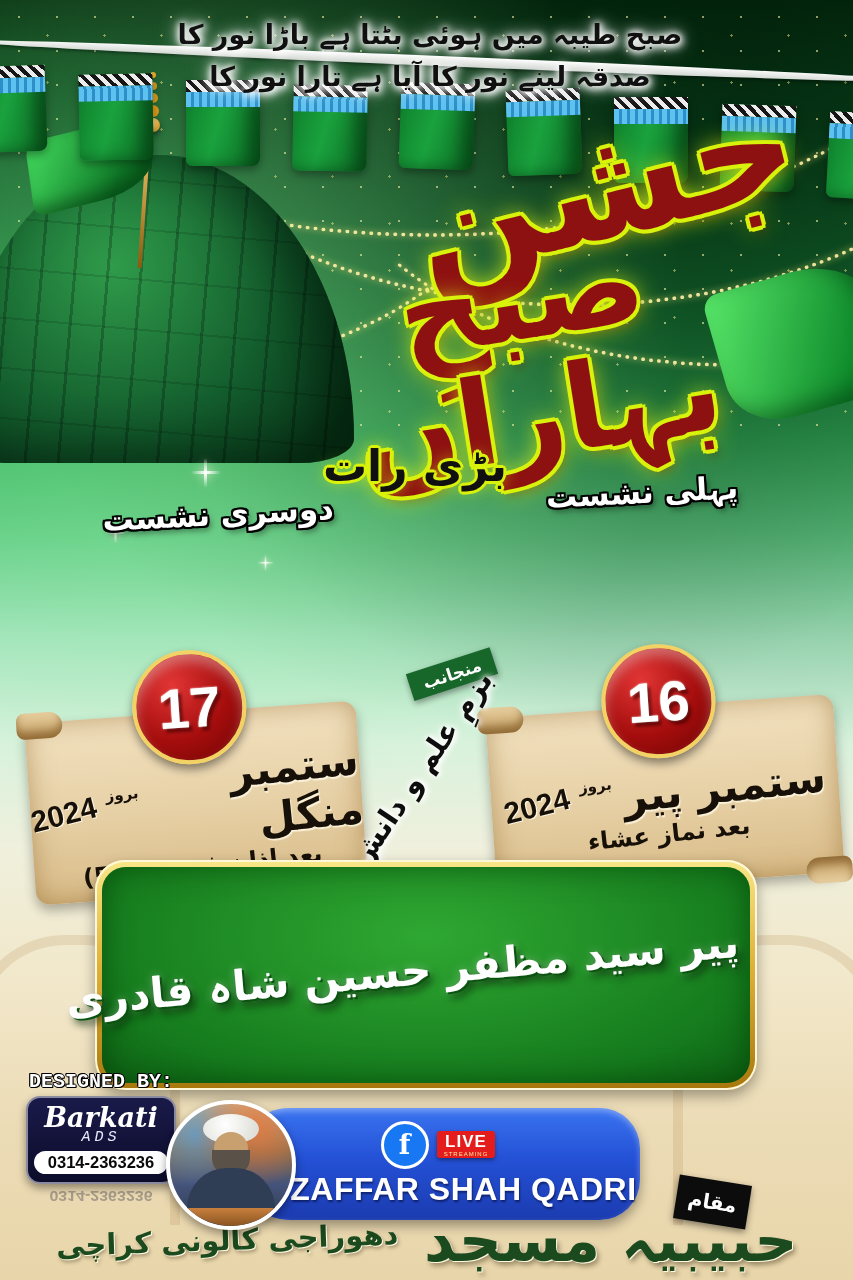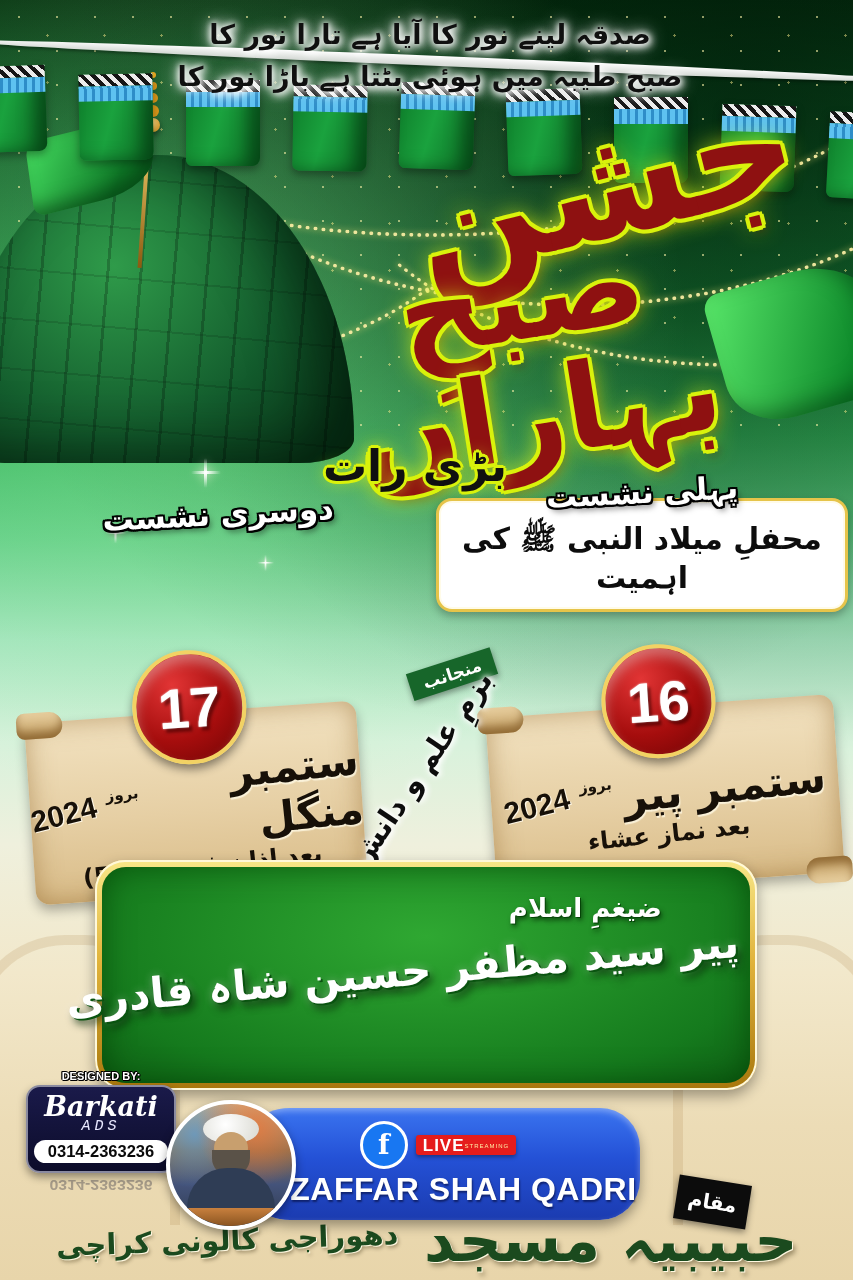--- a/index.html
+++ b/index.html
@@ -167,21 +167,21 @@
     text-shadow:1px 1px 0 #000, -1px -1px 0 #000, 2px 3px 4px rgba(0,0,0,.5);
     box-shadow:0 3px 6px rgba(0,0,0,.4);}
   .panel-honorific{position:absolute;right:88px;top:26px;color:#fff;font-weight:bold;font-size:26px;
     text-shadow:1px 1px 0 #064408, 2px 3px 5px rgba(0,30,0,.7);}
   .panel-name{position:absolute;left:10px;right:10px;top:78px;text-align:center;color:#fff;
     font-weight:bold;font-size:42px;transform:rotate(-5deg);white-space:nowrap;
     text-shadow:2px 2px 0 #0a5410, 4px 6px 8px rgba(0,35,0,.75), 0 0 10px rgba(255,255,255,.35);}
 
   
   .designed{left:26px;top:1070px;width:150px;text-align:center;z-index:11;}
-  .designed-heading{font-family:Liberation Sans, sans-serif;font-weight:bold;font-size:11px;color:#fff;
+  .designed-heading{font-family:Liberation Mono, monospace;font-weight:bold;font-size:20px;color:#fff;
     text-shadow:-1px 0 0 #000,1px 0 0 #000,0 -1px 0 #000,0 1px 0 #000,1px 1px 0 #000,-1px -1px 0 #000;}
   .designer-card{margin-top:3px;background:linear-gradient(180deg,#1a1a4a,#0c0c2a);border:2px solid #8a8aa0;
     border-radius:14px;padding:6px 6px 8px;box-shadow:0 4px 8px rgba(0,0,0,.4);}
   .designer-name{font-family:"DejaVu Serif",serif;font-style:italic;font-weight:bold;color:#fff;font-size:27px;line-height:1;}
   .designer-type{font-family:Liberation Mono, monospace;font-style:italic;color:#e8e8ff;font-size:15px;letter-spacing:4px;margin-top:-2px;}
   .designer-phone{margin-top:5px;background:#fff;border-radius:12px;padding:2px 4px;
     font-family:"Liberation Sans",sans-serif;font-weight:bold;font-size:16.5px;color:#0a0a0a;}
   .phone-ghost{margin-top:3px;font-family:"Liberation Sans",sans-serif;font-weight:bold;font-size:16px;
     color:rgba(40,40,60,.35);transform:scaleY(-.9);}
 
@@ -201,21 +201,21 @@
 
   .live-bar{left:236px;top:1108px;width:404px;height:112px;border-radius:54px 40px 40px 54px;z-index:11;
     background:linear-gradient(180deg,#3a74f0 0%,#2451d6 45%,#1b3bb0 100%);
     box-shadow:0 6px 12px rgba(0,0,0,.35), inset 0 3px 6px rgba(255,255,255,.35);
     display:flex;flex-direction:column;align-items:center;justify-content:center;gap:2px;
     font-family:"Liberation Sans",sans-serif;color:#fff;}
   .live-line1{display:flex;align-items:center;gap:8px;}
   .fb-icon{width:42px;height:42px;border-radius:50%;background:#1877f2;border:3px solid #fff;
     display:flex;align-items:center;justify-content:center;
     font-family:"DejaVu Serif",serif;font-weight:bold;font-size:27px;color:#fff;line-height:1;}
-  .live-badge{background:#e51c1c;border-radius:3px;padding:2px 7px 1px;display:flex;flex-direction:row;
+  .live-badge{background:#e51c1c;border-radius:3px;padding:2px 7px 1px;display:flex;flex-direction:column;
     align-items:center;line-height:1;box-shadow:0 2px 4px rgba(0,0,0,.4);}
   .live-word{font-weight:bold;font-size:17px;color:#fff;letter-spacing:1px;}
   .streaming-word{font-size:6px;color:#ffe8a0;letter-spacing:1px;margin-top:1px;}
   .live-name1{font-weight:bold;font-size:28px;letter-spacing:.5px;text-shadow:1px 2px 2px rgba(0,0,30,.5);}
   .live-name2{font-weight:bold;font-size:32px;letter-spacing:.5px;text-shadow:1px 2px 2px rgba(0,0,30,.5);}
 
   .venue-badge{left:676px;top:1180px;background:#0c0c0c;color:#fff;padding:10px 12px;z-index:12;
     transform:rotate(9deg);font-size:20px;font-weight:bold;box-shadow:0 3px 7px rgba(0,0,0,.45);}
   .venue-row{left:0;right:0;top:1202px;height:76px;display:flex;align-items:center;z-index:10;
     justify-content:center;gap:26px;}
@@ -259,33 +259,30 @@
     <div class="flag"></div>
     <div class="flag"></div>
     <div class="flag"></div>
     <div class="flag"></div>
     <div class="flag"></div>
     <div class="flag"></div>
     <div class="flag"></div>
   </div>
 
   <div class="abs couplet urdu">
+    <div>صبح طیبہ میں ہوئی بٹتا ہے باڑا نور کا</div>
     <div>صدقہ لینے نور کا آیا ہے تارا نور کا</div>
-    <div>صبح طیبہ میں ہوئی بٹتا ہے باڑا نور کا</div>
   </div>
 
   <div class="abs red-cal title-jashn urdu">جشن</div>
   <div class="abs red-cal title-main urdu">صبحِ بہاراں</div>
   <div class="abs subtitle urdu">بڑی رات</div>
 
   <div class="session session-first">
     <div class="session-label urdu">پہلی نشست</div>
-    <div class="session-box urdu">
-      <span>محفلِ میلاد النبی ﷺ کی اہمیت</span>
-    </div>
   </div>
   <div class="session session-second">
     <div class="session-label urdu">دوسری نشست</div>
   </div>
 
   <div class="scroll scroll-16">
     <div class="date-badge">
       <span>16</span>
     </div>
     <div class="scroll-inner">
@@ -312,21 +309,20 @@
     </div>
   </div>
 
   <div class="abs organizer">
     <div class="org-badge urdu">منجانب</div>
     <div class="org-name urdu">بزمِ علم و دانش</div>
   </div>
 
   <div class="abs panel-outer">
     <div class="panel-inner">
-      <div class="panel-honorific urdu">ضیغمِ اسلام</div>
       <div class="panel-name urdu">پیر سید مظفر حسین شاہ قادری</div>
     </div>
   </div>
 
   <div class="abs designed">
     <div class="designed-heading">DESIGNED BY:</div>
     <div class="designer-card">
       <div class="designer-name">Barkati</div>
       <div class="designer-type">ADS</div>
       <div class="designer-phone">0314-2363236</div>

